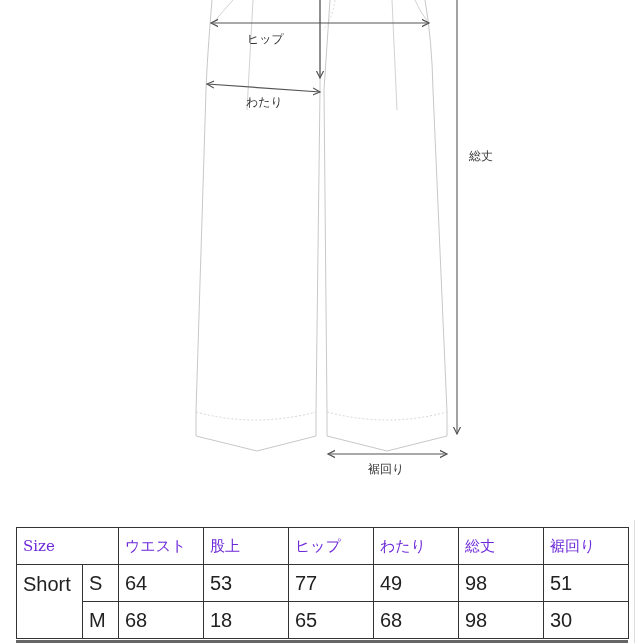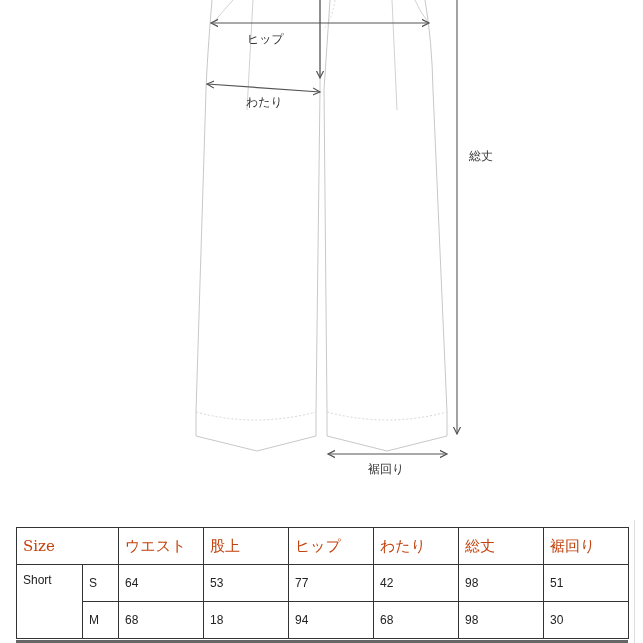--- a/index.html
+++ b/index.html
@@ -1,22 +1,22 @@
 <!DOCTYPE html>
 <html><head>
   <meta charset="utf-8">
   <style>
     html, body { margin: 0; padding: 0; background: #ffffff; }
     body { width: 643px; height: 643px; position: relative; overflow: hidden;
            font-family: "Liberation Sans", sans-serif; color: #222; }
     #diagram { position: absolute; left: 0; top: 0; width: 643px; height: 520px; }
     .dlabel { position: absolute; font-family: "DejaVu Serif", serif; font-size: 12px; color: #333; white-space: nowrap; }
     #spec-table { position: absolute; left: 16px; top: 527px; border-collapse: collapse; table-layout: fixed; }
-    #spec-table td { border: 1.5px solid #333; padding: 0 0 0 6px; height: 36px; font-size: 12px; vertical-align: middle; }
-    #spec-table tr.head td { font-family: "DejaVu Serif", serif; font-size: 15px; color: #c2410c; }
+    #spec-table td { border: 1.5px solid #333; padding: 0 0 0 6px; height: 36px; font-size: 20px; vertical-align: middle; }
+    #spec-table tr.head td { font-family: "DejaVu Serif", serif; font-size: 15px; color: #6d28d9; }
     #spec-table td.size-label { font-family: "DejaVu Serif", serif; font-size: 16px; }
     #spec-table td.group { vertical-align: top; padding-top: 8px; }
     .bottom-line { position: absolute; left: 16px; top: 640px; width: 612px; height: 3px; background: #666; }
     .right-shadow { position: absolute; left: 634px; top: 520px; width: 1px; height: 123px; background: #ddd; }
   </style>
 </head>
 <body>
 
 <div id="diagram">
   <svg width="643" height="520" viewBox="0 0 643 520">
@@ -74,29 +74,29 @@
     <td>わたり</td>
     <td>総丈</td>
     <td>裾回り</td>
   </tr>
   <tr>
     <td rowspan="2" class="group">Short</td>
     <td>S</td>
     <td>64</td>
     <td>53</td>
     <td>77</td>
-    <td>42</td>
+    <td>49</td>
     <td>98</td>
     <td>51</td>
   </tr>
   <tr>
     <td>M</td>
     <td>68</td>
     <td>18</td>
-    <td>94</td>
+    <td>65</td>
     <td>68</td>
     <td>98</td>
     <td>30</td>
   </tr>
 </tbody>
   </table>
 <div class="bottom-line"></div>
 <div class="right-shadow"></div>
 
 </body></html>

